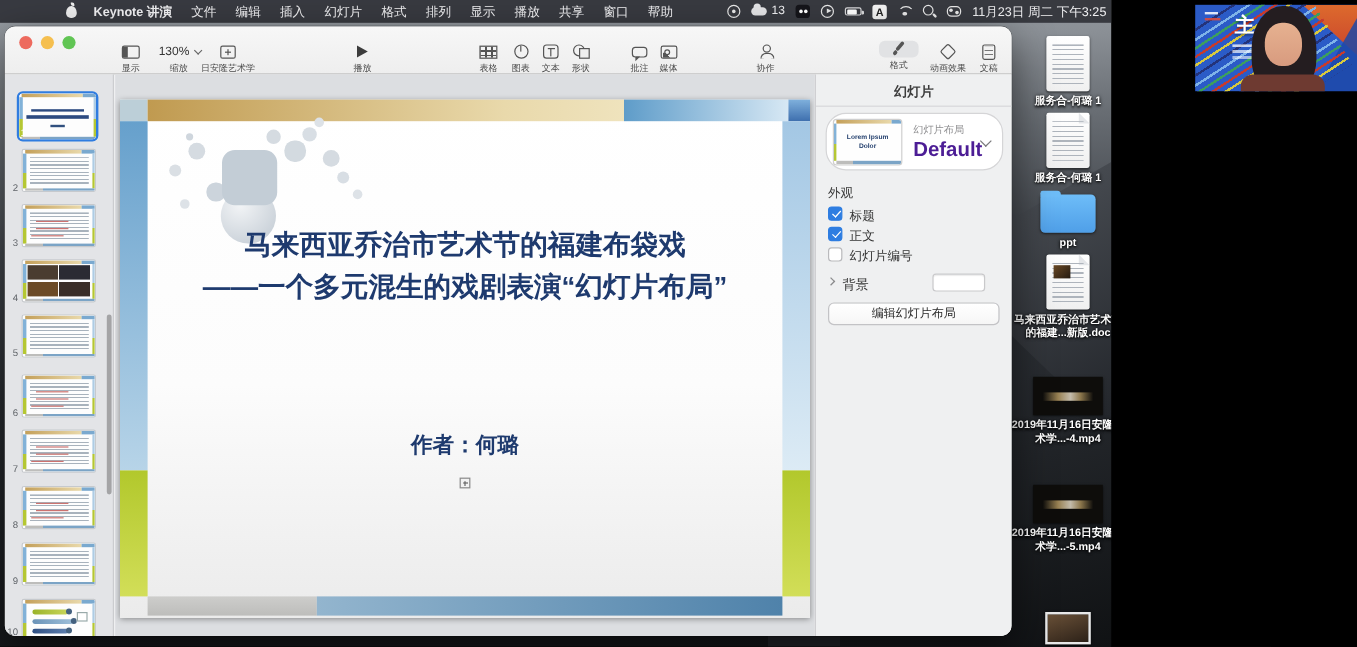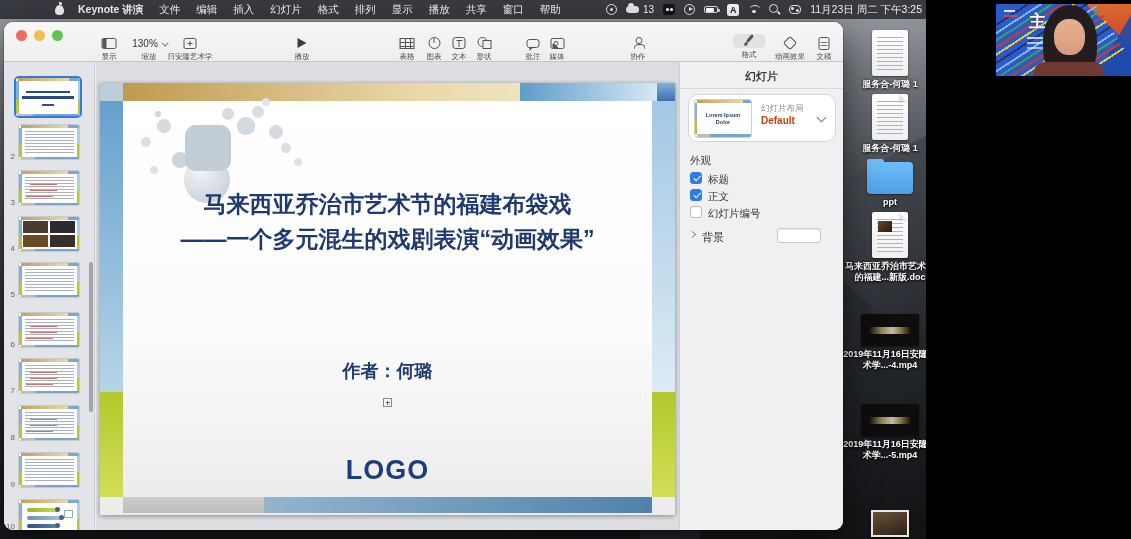--- a/index.html
+++ b/index.html
@@ -159,29 +159,29 @@
   .sl-author{position:absolute;left:0;right:0;top:276px;text-align:center;color:#1e3a6e;font-weight:bold;font-size:18px;}
   .sl-plus{position:absolute;left:283px;top:315px;width:9px;height:9px;border:1px solid #8a8a8a;background:#f2f2f2;}
   .sl-plus::before{content:'';position:absolute;left:1.5px;top:3.2px;width:4.6px;height:1px;background:#666;}
   .sl-plus::after{content:'';position:absolute;left:3.2px;top:1.5px;width:1px;height:4.6px;background:#666;}
   .sl-logo{position:absolute;left:0;right:0;top:372px;text-align:center;color:#1c3c7c;font-weight:bold;font-size:27px;letter-spacing:1px;}
 
   
   .inspector{position:absolute;right:0;top:40px;width:164px;bottom:0;background:#eff0f1;border-left:1px solid #cfcfd2;}
   .ptitle{position:absolute;left:0;right:0;top:7px;text-align:center;font-size:11px;font-weight:600;color:#3c3c3c;}
   .pdiv{position:absolute;left:0;right:0;top:26px;height:1px;background:#d8d8da;}
-  .laycard{position:absolute;left:8px;top:32px;width:148px;height:48px;background:#fff;border:1px solid #d5d5d7;border-radius:10px;}
+  .laycard{position:absolute;left:8px;top:32px;width:148px;height:48px;background:#fff;border:1px solid #d5d5d7;border-radius:17px;}
   .layprev{position:absolute;left:5px;top:4px;width:58px;height:39px;background:#fefefe;border:1px solid #cfcfcf;border-radius:3px;overflow:hidden;}
   .layprev .b1{position:absolute;top:0;left:2px;right:8px;height:3px;background:linear-gradient(90deg,#c4a05a,#e9d9ab);}
   .layprev .b2{position:absolute;top:0;right:0;width:8px;height:3px;background:#7aa9cf;}
   .layprev .b3{position:absolute;left:0;top:3px;bottom:3px;width:2px;background:linear-gradient(#82b2d8 0 55%,#b5c733 55% 100%);}
   .layprev .b4{position:absolute;left:2px;right:0;bottom:0;height:3px;background:linear-gradient(90deg,#bdbdbb 0 25%,#7ba4c6 25% 100%);}
   .laytxt{position:absolute;left:6px;right:6px;top:12px;text-align:center;font-size:5.5px;font-weight:bold;color:#24406e;line-height:6.5px;}
   .laylbl{position:absolute;left:72px;top:8px;font-size:8.5px;color:#8e8e90;}
-  .layval{position:absolute;left:72px;top:20px;font-size:10px;font-weight:bold;color:#c2410c;}
+  .layval{position:absolute;left:72px;top:20px;font-size:17px;font-weight:bold;color:#4c1d95;}
   .laychev{position:absolute;right:10px;top:19px;width:7px;height:7px;border-right:1.6px solid #7a7a7c;border-bottom:1.6px solid #7a7a7c;transform:rotate(45deg);}
   .seclbl{position:absolute;left:10px;font-size:10.5px;color:#3a3a3a;}
   .cbrow{position:absolute;left:10px;height:13px;}
   .cbox{position:absolute;left:0;top:0;width:12px;height:12px;border-radius:3px;border:1px solid #b9b9bc;background:#fff;}
   .cbox.on{background:#2e7de1;border-color:#2e7de1;}
   .cbox.on::before{content:'';position:absolute;left:3.6px;top:1.2px;width:3.4px;height:6.4px;border-right:1.6px solid #fff;border-bottom:1.6px solid #fff;transform:rotate(42deg);}
   .cblbl{position:absolute;left:18px;top:1px;font-size:10.5px;color:#333;white-space:nowrap;}
   .disc{position:absolute;left:10px;top:2px;width:5px;height:5px;border-right:1.4px solid #8a8a8c;border-bottom:1.4px solid #8a8a8c;transform:rotate(-45deg);}
   .bglbl{position:absolute;left:22px;top:0;font-size:11px;color:#333;}
   .colorwell{position:absolute;right:10px;top:-2px;width:44px;height:15px;background:#fff;border:1px solid #c9c9cb;border-radius:3px;box-shadow:inset 0 1px 1px rgba(0,0,0,.08);}
@@ -507,25 +507,24 @@
         <div class="sl-left-blue"></div>
         <div class="sl-left-green"></div>
         <div class="sl-right-blue"></div>
         <div class="sl-right-green"></div>
         <div class="sl-bottom-gray"></div>
         <div class="sl-bottom-blue"></div>
         <div class="bubble-big"></div>
         <div class="bubbles"></div>
         <div class="sl-title">
           <div>马来西亚乔治市艺术节的福建布袋戏</div>
-          <div>——一个多元混生的戏剧表演“动画效果”</div>
+          <div>——一个多元混生的戏剧表演“幻灯片布局”</div>
         </div>
         <div class="sl-author">作者：何璐</div>
         <div class="sl-plus"></div>
-        <div class="sl-logo">LOGO</div>
       </div>
 
       <div class="inspector">
         <div class="ptitle">幻灯片</div>
         <div class="pdiv"></div>
         <div class="laycard">
           <div class="layprev">
             <div class="b1"></div>
               <div class="b2"></div>
               <div class="b3"></div>
@@ -547,20 +546,21 @@
         </div>
         <div class="cbrow" style="top:144px;">
           <span class="cbox"></span>
           <span class="cblbl">幻灯片编号</span>
         </div>
         <div style="position:absolute;left:0;right:12px;top:168px;height:14px;text-align:right;">
           <span class="disc"></span>
           <span class="bglbl">背景</span>
           <span class="colorwell"></span>
         </div>
+        <div class="editbtn">编辑幻灯片布局</div>
       </div>
     </div>
   </div>
 
   <div class="webcam">
     <div class="w-or"></div>
     <div class="w-bl"></div>
     <div class="w-stripes"></div>
     <div class="w-logo1"></div>
     <div class="w-logo2"></div>

